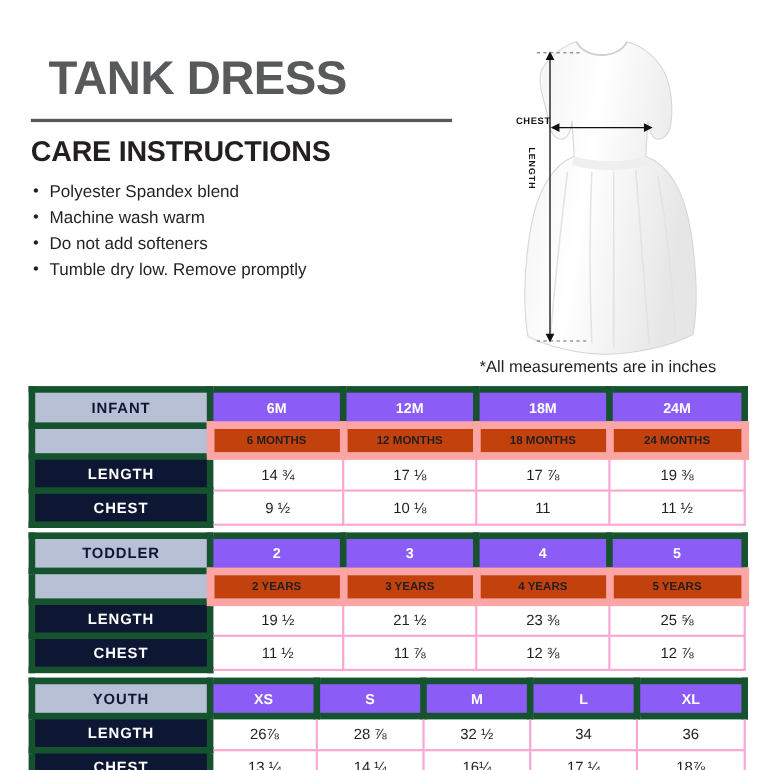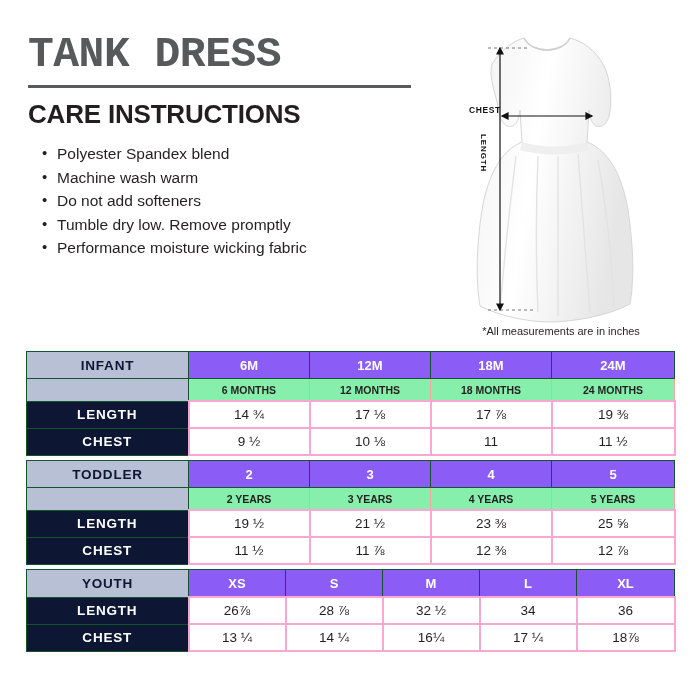--- a/index.html
+++ b/index.html
@@ -27,41 +27,40 @@
     left: 28px;
     top: 34px;
     width: 400px;
   }
   .main-title {
     font-size: 43px;
     line-height: 42px;
     font-weight: bold;
     letter-spacing: -0.5px;
     color: #58595b;
-    margin: 0;
+    margin: 16px;
     text-transform: uppercase;
-    font-family: Liberation Mono, monospace;
   }
   .title-rule {
     width: 383px;
     height: 3px;
     background: #58595b;
     margin: 9px 0 11px 0;
   }
   .care-title {
     font-size: 26px;
     font-weight: bold;
     color: #231f20;
     letter-spacing: -0.2px;
     margin: 0 0 10px 0;
     text-transform: uppercase;
   }
   .care-list {
     list-style: none;
-    margin: 12px;
+    margin: 0;
     padding: 0;
   }
   .care-list li {
     font-size: 15.5px;
     line-height: 23.5px;
     color: #231f20;
     position: relative;
     padding-left: 17px;
   }
   .care-list li::before {
@@ -84,23 +83,23 @@
   .garment-svg {
     position: absolute;
     left: 0;
     top: 0;
   }
   .meas-note {
     position: absolute;
     left: 436px;
     top: 325px;
     width: 250px;
-    font-size: 11px;
-    color: #231f20;
-    text-align: center;
+    font-size: 15px;
+    color: #231f20;
+    text-align: left;
   }
   .lbl-chest {
     position: absolute;
     left: 37px;
     top: 81px;
     font-size: 8.5px;
     font-weight: bold;
     letter-spacing: 0.6px;
     color: #111;
   }
@@ -125,21 +124,21 @@
   }
   table {
     border-collapse: collapse;
     width: 648px;
     table-layout: fixed;
   }
   table + table {
     margin-top: 4px;
   }
   th, td {
-    border: 1px solid #14532d;
+    border: 6px solid #14532d;
     padding: 0;
     text-align: center;
     vertical-align: middle;
   }
   .cat-cell {
     background: #b7c0d4;
     color: #0d1633;
     font-weight: bold;
     font-size: 13.5px;
     letter-spacing: 0.8px;
@@ -151,26 +150,26 @@
     color: #ffffff;
     font-weight: bold;
     font-size: 13px;
     height: 26px;
   }
   .sub-blank {
     background: #b7c0d4;
     height: 21px;
   }
   .sub-cell {
-    background: #86efac;
+    background: #c2410c;
     color: #231f20;
     font-size: 10.5px;
     font-weight: bold;
     height: 21px;
-    border: 1px solid #fca5a5;
+    border: 7px solid #fca5a5;
   }
   .row-label {
     background: #0d1633;
     color: #ffffff;
     font-weight: bold;
     font-size: 13.5px;
     letter-spacing: 0.8px;
     height: 25px;
   }
   .val-cell {
@@ -198,21 +197,20 @@
     <h1 class="main-title">
       <span>TANK DRESS</span><br>
     </h1>
     <div class="title-rule"></div>
     <h2 class="care-title">CARE INSTRUCTIONS</h2>
     <ul class="care-list">
       <li>Polyester Spandex blend</li>
       <li>Machine wash warm</li>
       <li>Do not add softeners</li>
       <li>Tumble dry low. Remove promptly</li>
-      <li>Performance moisture wicking fabric</li>
     </ul>
   </div>
 
   <div class="garment-wrap">
     <svg class="garment-svg" width="250" height="320" viewBox="0 0 250 320">
       <defs>
         <linearGradient id="fabric" x1="0" y1="0" x2="1" y2="0.3">
           <stop offset="0%" stop-color="#f2f2f2"></stop>
           <stop offset="45%" stop-color="#ffffff"></stop>
           <stop offset="100%" stop-color="#e6e6e6"></stop>

